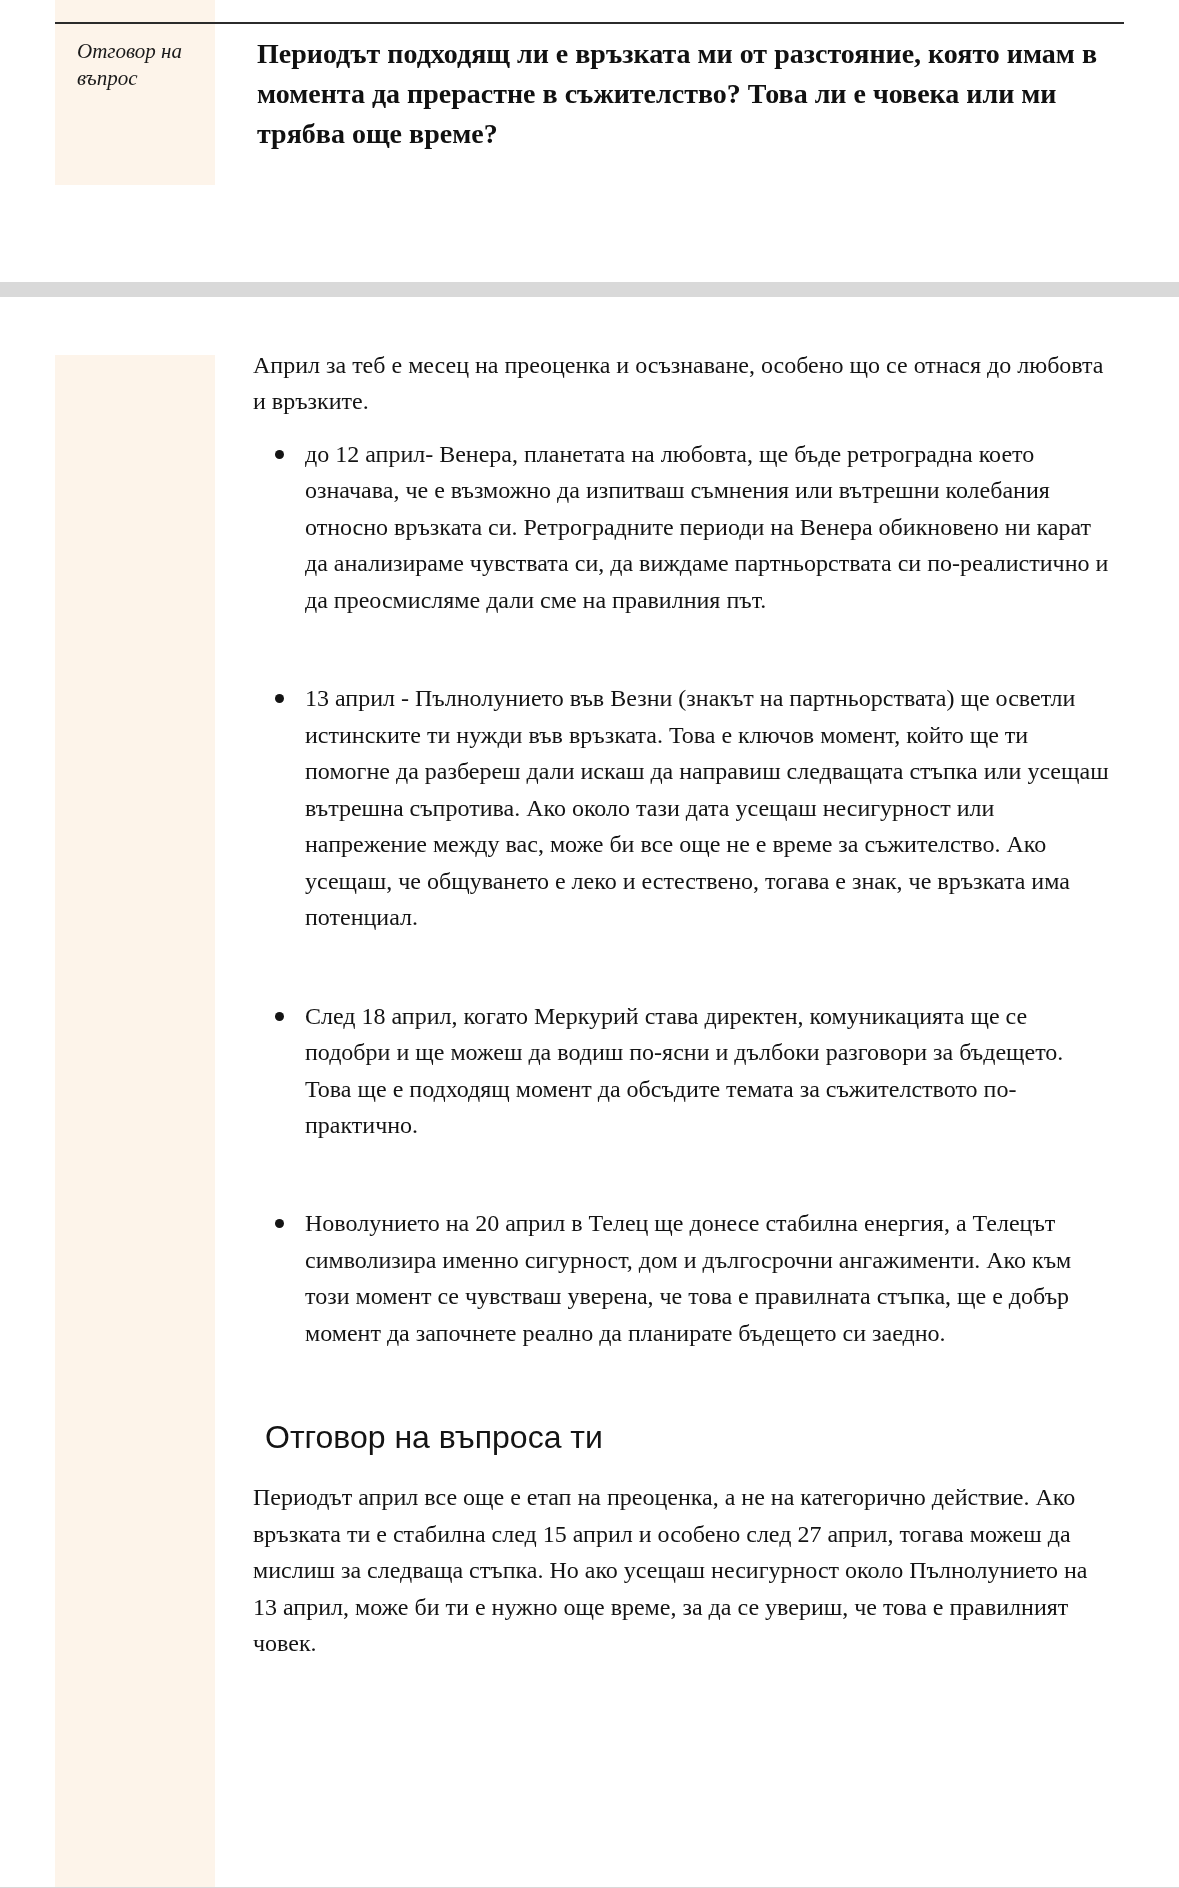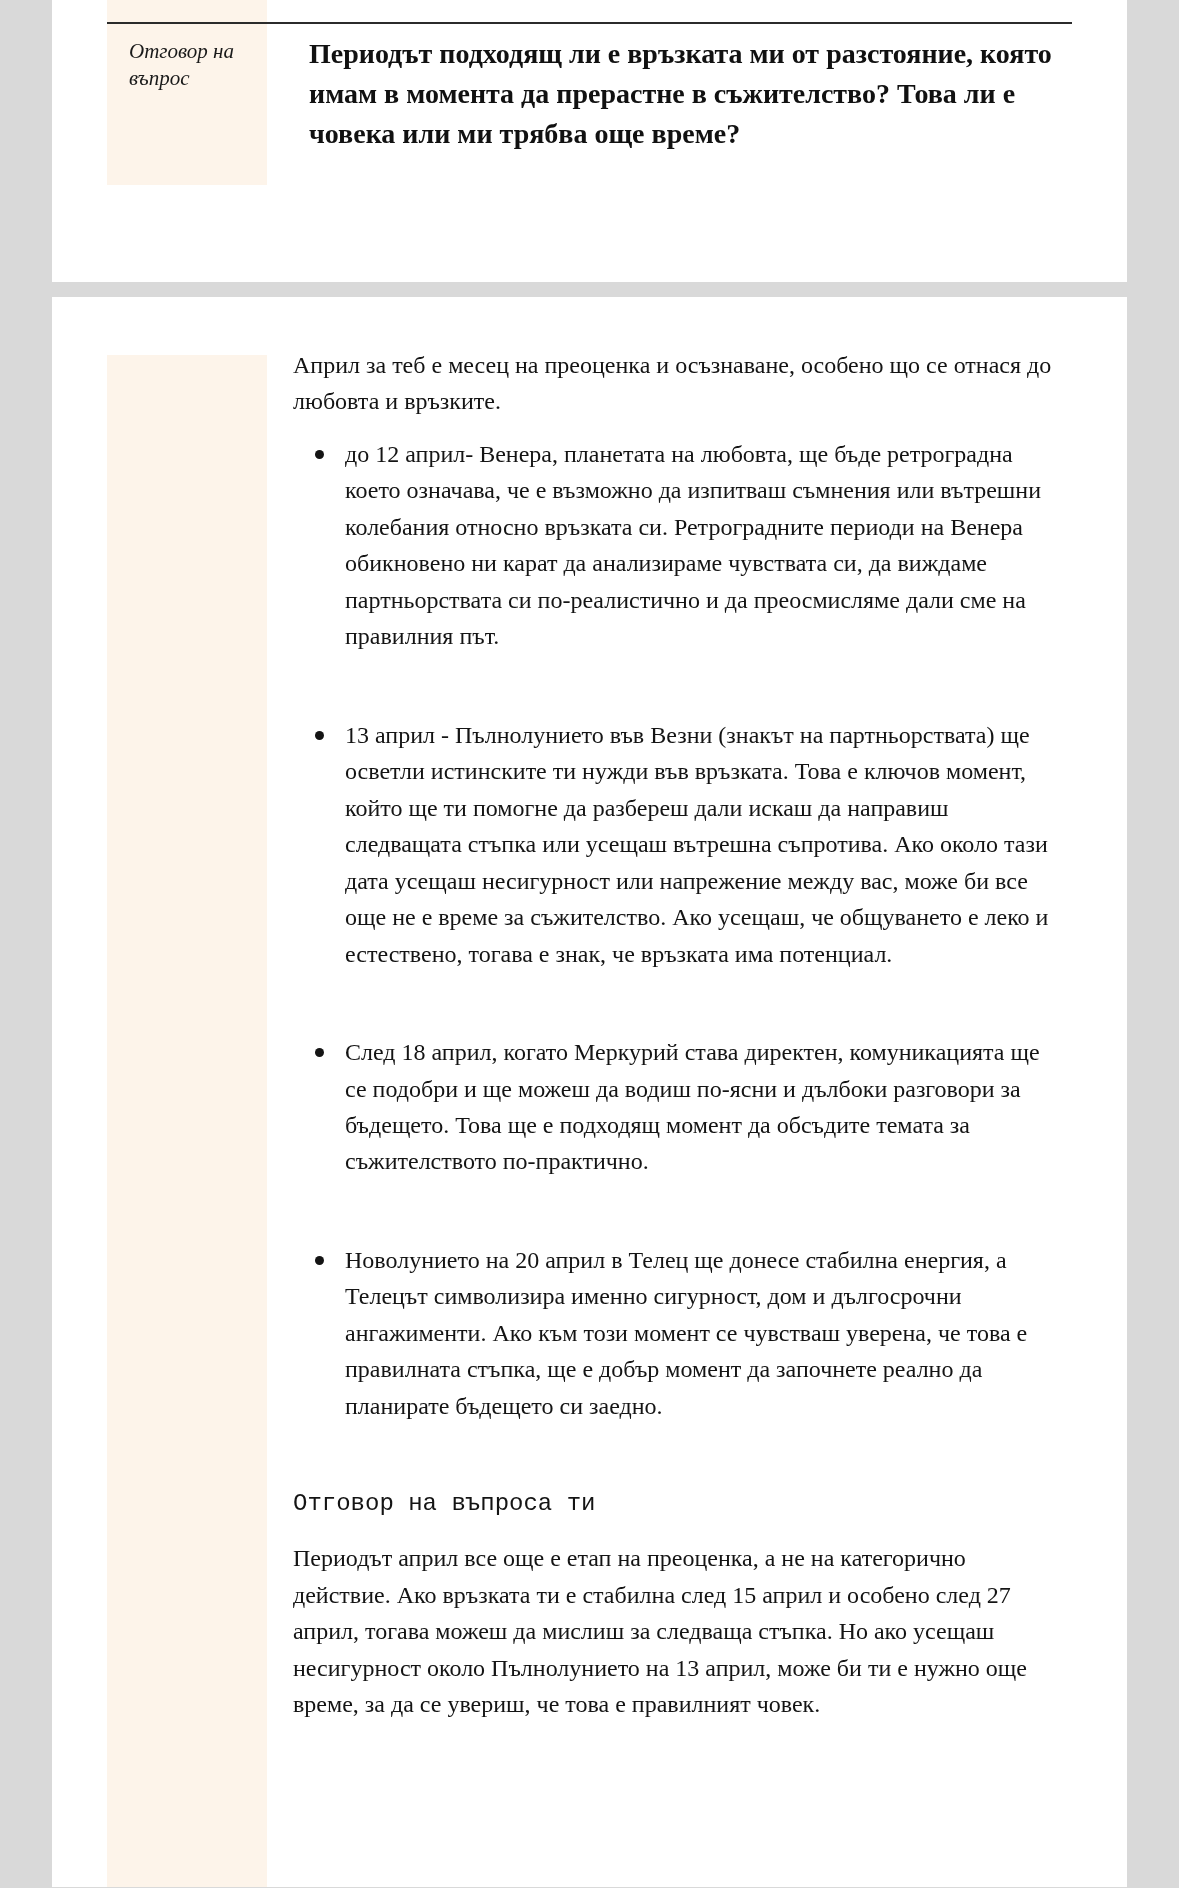--- a/index.html
+++ b/index.html
@@ -7,21 +7,21 @@
     padding: 0;
     background: #d9d9d9;
   }
   body {
     width: 1179px;
     min-height: 1888px;
     font-family: "Liberation Serif", serif;
   }
   .page {
     position: relative;
-    width: 1075px;
+    width: 1179px;
     margin: 0 auto;
   }
 
   
   .card {
     background: #ffffff;
     box-sizing: border-box;
     position: relative;
     overflow: hidden;
   }
@@ -80,21 +80,21 @@
   .answer-sidebar {
     width: 160px;
     min-width: 160px;
     background: #fdf4ea;
     margin-left: 55px;
     margin-top: 58px;
     margin-bottom: 0;
     align-self: stretch;
   }
   .answer-body {
-    padding: 50px 70px 40px 26px;
+    padding: 50px 70px 40px 38px;
     flex: 1;
   }
   p.para {
     font-family: "Liberation Serif", serif;
     font-size: 24px;
     line-height: 1.52;
     color: #141414;
     margin: 0 0 16px 0;
   }
   ul.bullets {
@@ -118,25 +118,25 @@
     top: 14px;
     width: 9px;
     height: 9px;
     background: #141414;
     border-radius: 50%;
   }
   .b {
     font-weight: normal;
   }
   .section-head {
-    font-family: Liberation Mono, monospace;
-    font-size: 24px;
+    font-family: Liberation Sans, sans-serif;
+    font-size: 32px;
     line-height: 1.5;
     color: #141414;
-    margin: 10px 0 18px 0;
+    margin: 10px 0 18px 12px;
   }
 </style>
 </head>
 <body>
 
 <div class="page">
 
   <div class="card card-question">
     <div class="rule"></div>
     <div class="q-inner">

